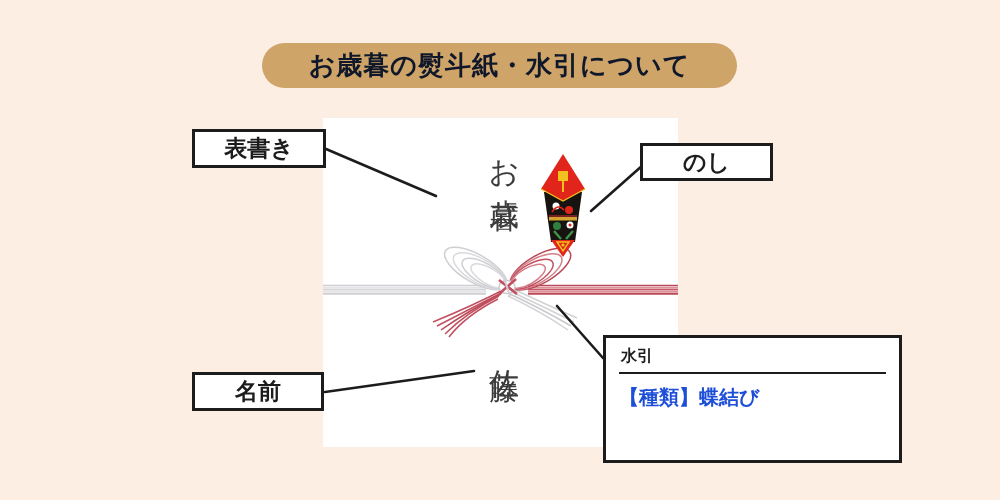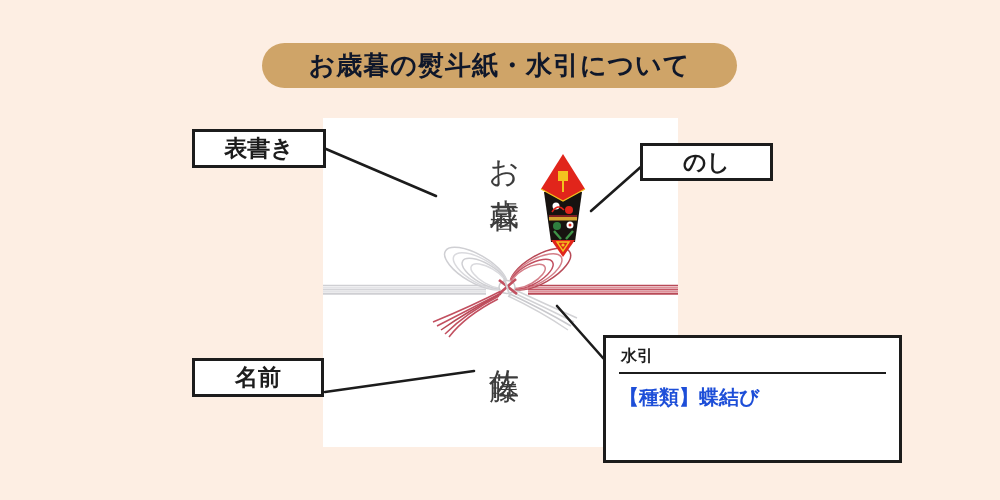--- a/index.html
+++ b/index.html
@@ -21,21 +21,21 @@
 
   
   svg.overlay{position:absolute;left:0;top:0;pointer-events:none;}
 
   
   .callout{position:absolute;background:#ffffff;border:3px solid #1c1c1c;box-sizing:border-box;
            display:flex;align-items:center;justify-content:center;
            font-weight:bold;font-size:23px;color:#1c1c1c;}
   .callout.front{left:192px;top:129px;width:134px;height:39px;}
   .callout.noshi{left:640px;top:143px;width:133px;height:38px;}
-  .callout.name{left:192px;top:358px;width:132px;height:39px;text-align:center;}
+  .callout.name{left:192px;top:372px;width:132px;height:39px;text-align:center;}
 
   
   .infobox{position:absolute;left:603px;top:335px;width:299px;height:128px;
            background:#ffffff;border:3px solid #1c1c1c;box-sizing:border-box;padding:5px 13px 0;}
   .infobox .ititle{font-size:16px;font-weight:bold;color:#1c1c1c;padding:3px 0 5px 2px;}
   .infobox .divider{border:none;border-top:2.5px solid #1c1c1c;margin:0 0 7px;}
   .infobox .red{font-size:20px;font-weight:bold;color:#1d4ed8;line-height:32px;white-space:nowrap;}
 </style>
 </head>
 <body>

